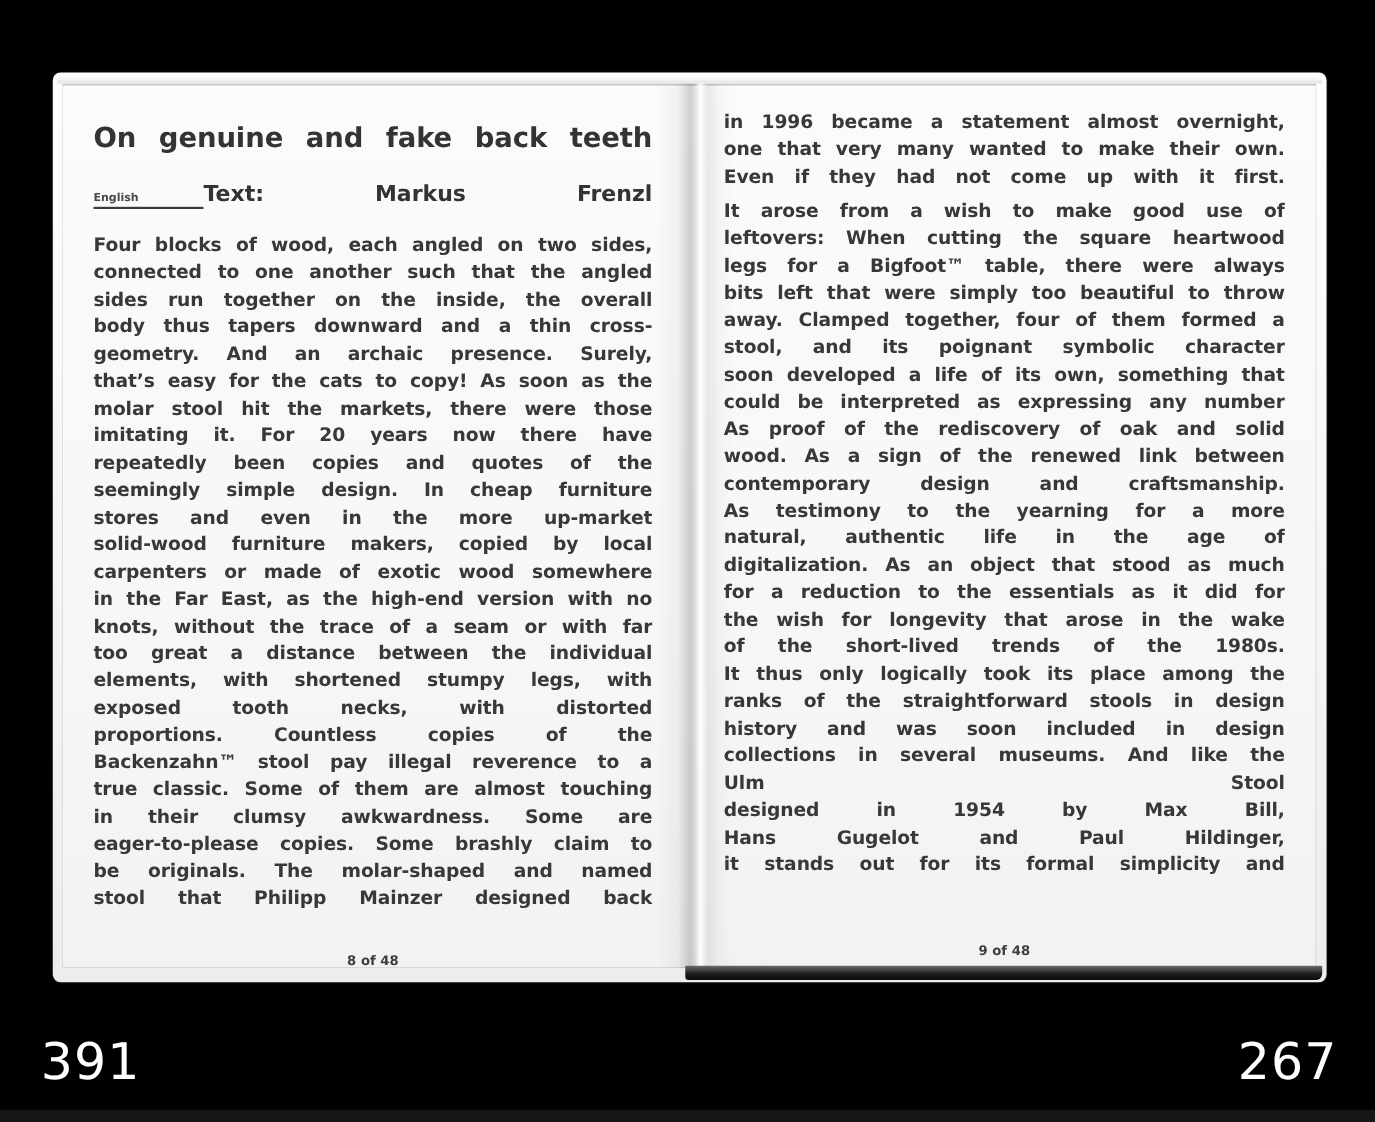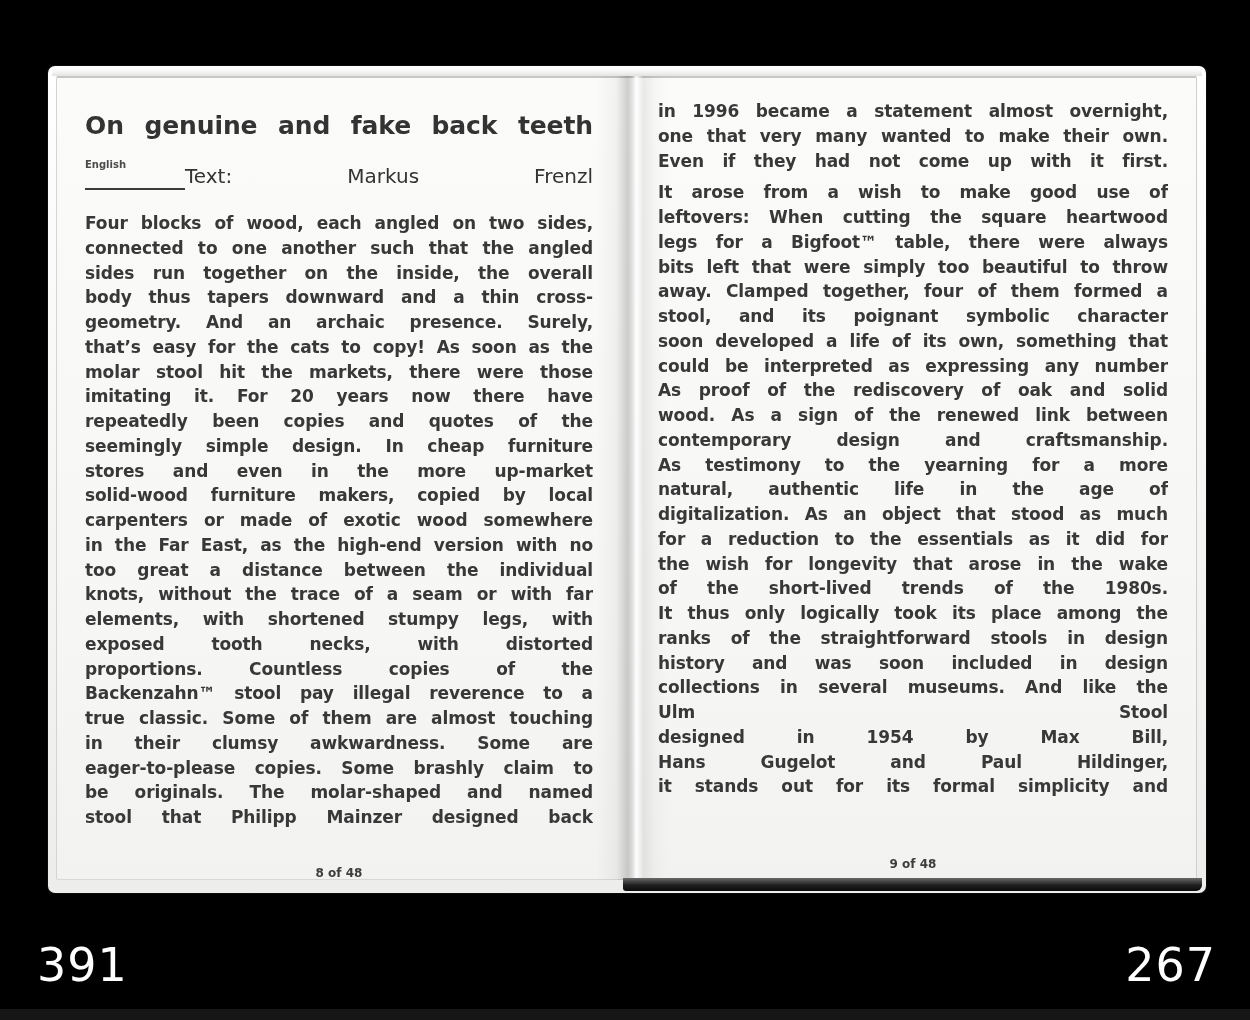--- a/index.html
+++ b/index.html
@@ -73,25 +73,25 @@
     color:#333;
   }
   .byline{
     position:absolute;left:0;right:0;top:78px;height:34px;
     display:flex;align-items:flex-end;
   }
   .lang{
     width:100px;
     border-bottom:2px solid #3c3c3c;
     font-size:10px;font-weight:bold;color:#4a4a4a;
-    padding-bottom:18px;
+    padding-bottom:2px;
   }
   .byline-rest{
     flex:1;display:flex;justify-content:space-between;align-items:baseline;
-    font-size:20px;font-weight:normal;color:#333;
+    font-size:20px;font-weight:bold;color:#333;
     padding-bottom:2px;
   }
   .body-block{position:absolute;left:0;right:0;}
   .left-body{top:133px;}
   .right-body{top:33px;}
   .para + .para{margin-top:7px;}
   .page-footer{
     position:absolute;left:0;right:0;
     text-align:center;
     font-size:12px;font-weight:bold;color:#3d3d3d;
@@ -147,22 +147,22 @@
             <div class="jline">geometry. And an archaic presence. Surely,</div>
             <div class="jline">that’s easy for the cats to copy! As soon as the</div>
             <div class="jline">molar stool hit the markets, there were those</div>
             <div class="jline">imitating it. For 20 years now there have</div>
             <div class="jline">repeatedly been copies and quotes of the</div>
             <div class="jline">seemingly simple design. In cheap furniture</div>
             <div class="jline">stores and even in the more up-market</div>
             <div class="jline">solid-wood furniture makers, copied by local</div>
             <div class="jline">carpenters or made of exotic wood somewhere</div>
             <div class="jline">in the Far East, as the high-end version with no</div>
+            <div class="jline">knots, without the trace of a seam or with far</div>
             <div class="jline">too great a distance between the individual</div>
-            <div class="jline">knots, without the trace of a seam or with far</div>
             <div class="jline">elements, with shortened stumpy legs, with</div>
             <div class="jline">exposed tooth necks, with distorted</div>
             <div class="jline">proportions. Countless copies of the</div>
             <div class="jline">Backenzahn™ stool pay illegal reverence to a</div>
             <div class="jline">true classic. Some of them are almost touching</div>
             <div class="jline">in their clumsy awkwardness. Some are</div>
             <div class="jline">eager-to-please copies. Some brashly claim to</div>
             <div class="jline">be originals. The molar-shaped and named</div>
             <div class="jline">stool that Philipp Mainzer designed back</div>
           </div>

